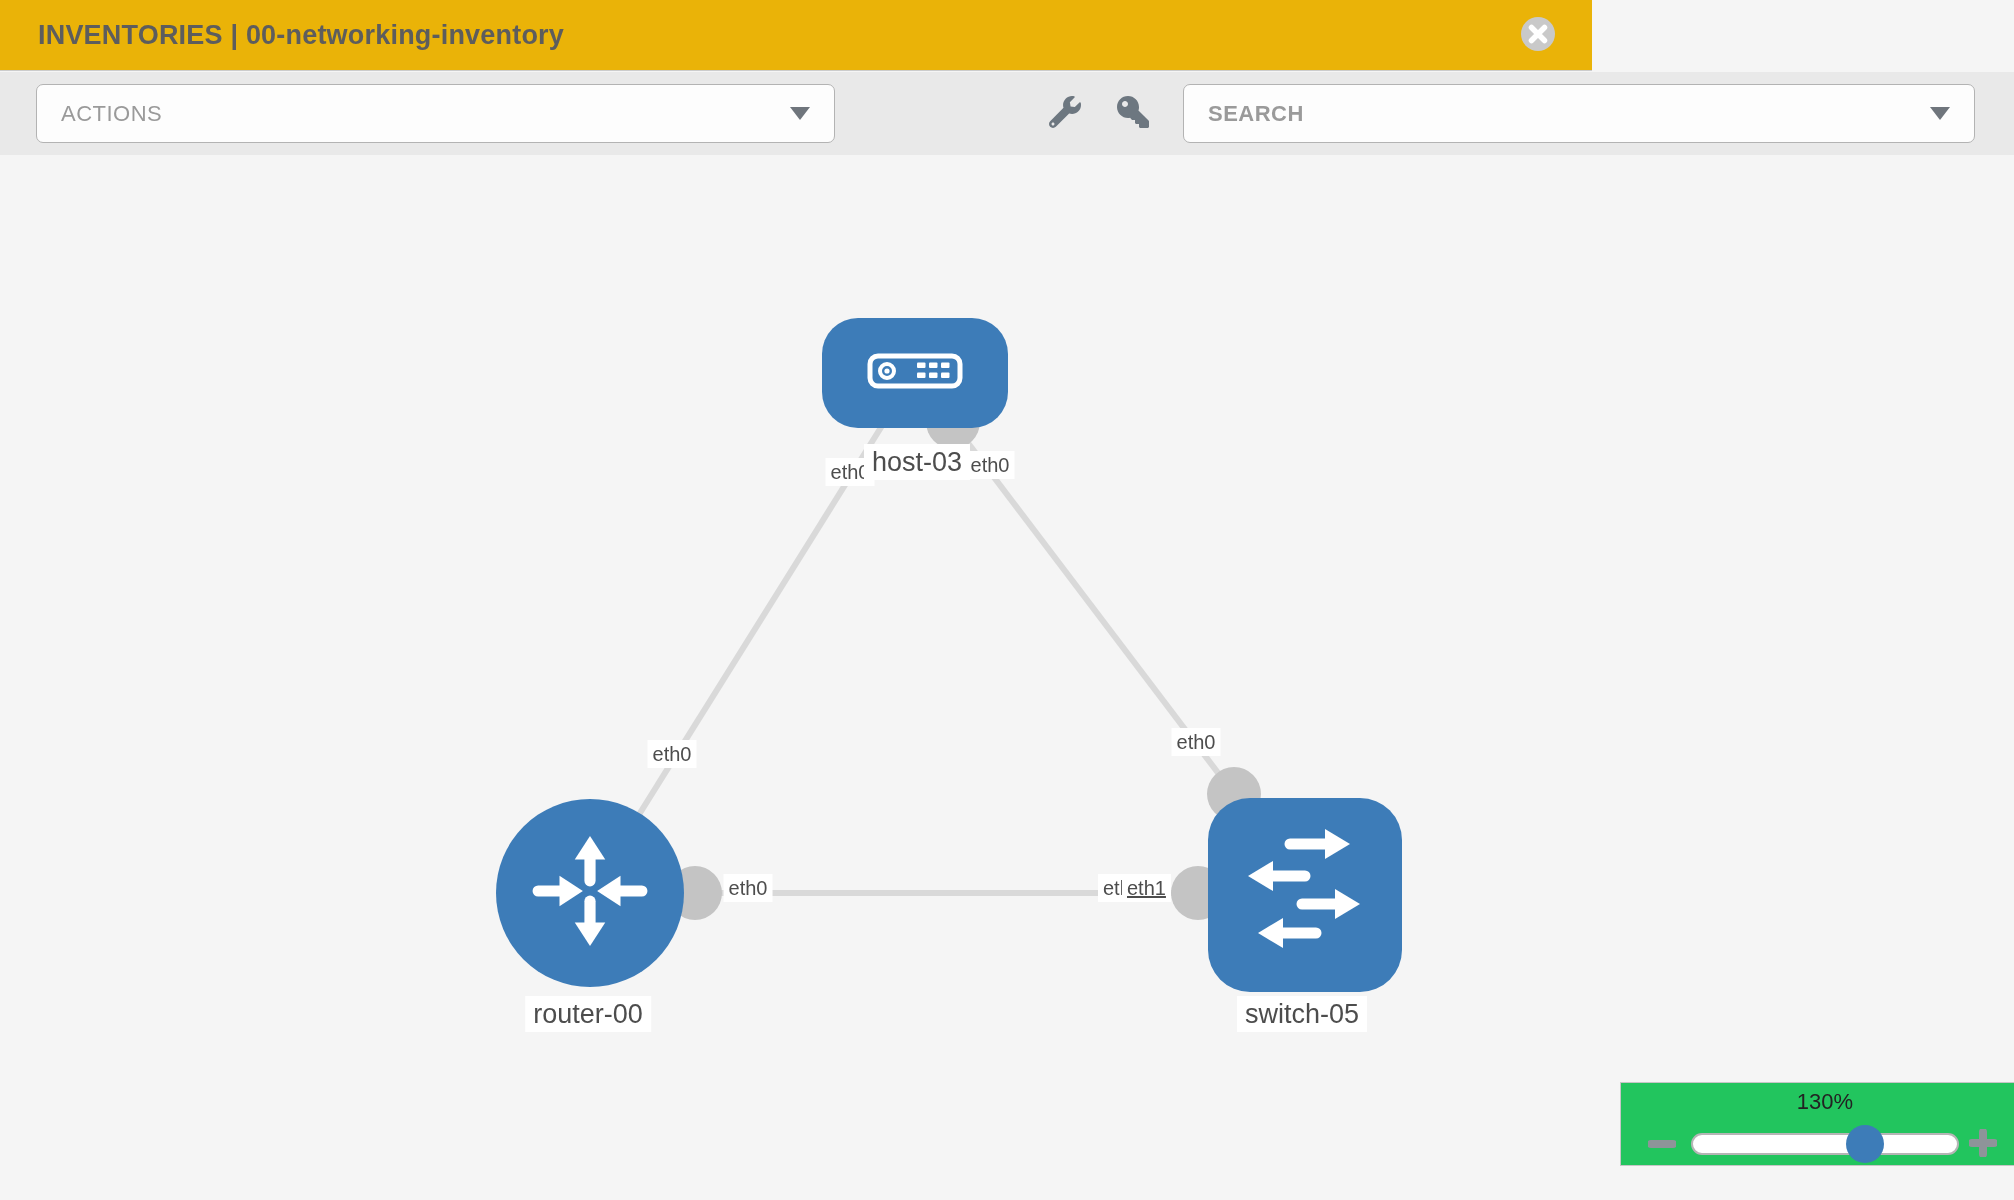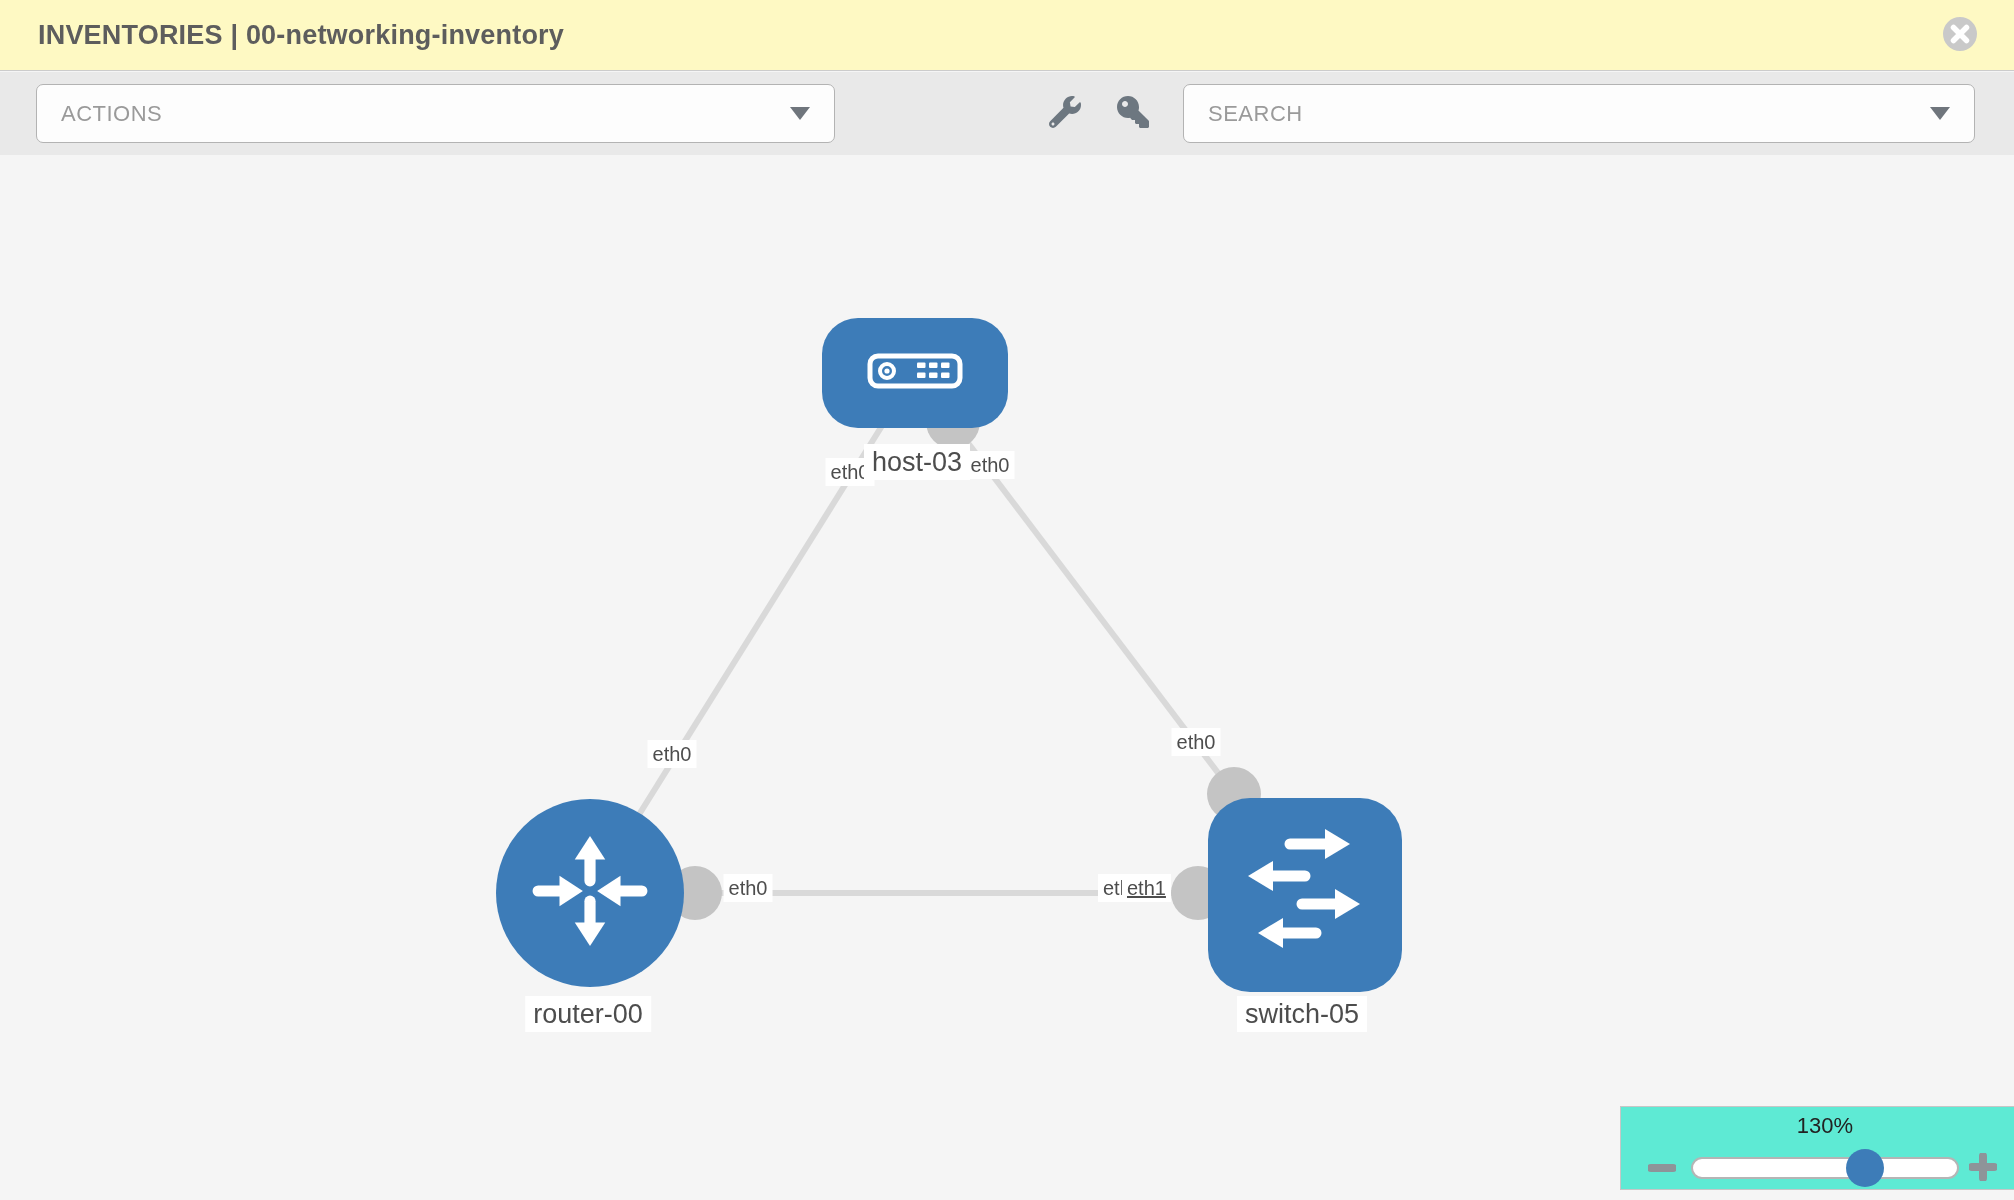--- a/index.html
+++ b/index.html
@@ -1,54 +1,54 @@
 <!DOCTYPE html>
 <html><head>
 <meta charset="utf-8">
 <style>
   html,body{margin:0;padding:0;background:#fff;}
   body{width:2014px;height:1200px;font-family:"Liberation Sans",sans-serif;overflow:hidden;}
   .app{position:relative;width:2014px;height:1200px;background:#f5f5f5;overflow:hidden;}
 
   
-  .hdr{position:absolute;left:0;top:0;width:2014px;height:71px;background:#fef9c3;
+  .hdr{position:absolute;left:0;top:0;width:1592px;height:71px;background:#eab308;
        border-bottom:1px solid #cccccc;display:flex;align-items:center;padding:0;box-sizing:border-box;}
   .hdr-title{margin-left:38px;font-size:27px;font-weight:bold;color:#5d5d5d;letter-spacing:.2px;}
   .close-btn{position:absolute;right:36px;top:16px;width:36px;height:36px;border:none;background:transparent;
        padding:0;cursor:pointer;}
 
   
   .tbar{position:absolute;left:0;top:72px;width:2014px;height:102px;background:#e9e9e9;
         border-bottom:1px solid #c9c9c9;box-sizing:border-box;}
   .combo{position:absolute;top:12px;height:59px;background:#fdfdfd;border:1px solid #b3b3b3;border-radius:7px;
          display:flex;align-items:center;padding:0 24px;box-sizing:border-box;cursor:pointer;}
   .combo .ph{font-size:22px;color:#9a9a9a;letter-spacing:.5px;}
   .caret{width:0;height:0;border-left:10px solid transparent;border-right:10px solid transparent;
          border-top:13px solid #6f757c;margin-left:auto;}
   .combo-actions{left:36px;width:799px;}
-  .combo-search{left:1183px;width:792px;}
+  .combo-search{left:1183px;width:792px;font-weight:bold;}
   .tool-ic{position:absolute;top:24px;width:34px;height:34px;background:transparent;border:none;padding:0;cursor:pointer;}
   .tool-wrench{left:1048px;}
   .tool-key{left:1116px;}
 
   
   .canvas{position:absolute;left:0;top:155px;width:2014px;height:1045px;background:#f5f5f5;}
   .links-svg{position:absolute;left:0;top:0;z-index:1;}
   .node{position:absolute;z-index:2;background:#3d7cb8;display:flex;align-items:center;justify-content:center;}
   .node-host{left:822px;top:163px;width:186px;height:110px;border-radius:36px;}
   .node-router{left:496px;top:644px;width:188px;height:188px;border-radius:50%;}
   .node-switch{left:1208px;top:643px;width:194px;height:194px;border-radius:42px;}
   .chip{position:absolute;z-index:3;background:#ffffff;color:#4d4d4d;white-space:nowrap;}
   .iface{font-size:20px;line-height:24px;padding:2px 5px;}
   .nodename{font-size:27px;line-height:32px;padding:2px 8px;z-index:4;}
   .ctr{transform:translateX(-50%);}
 
   
-  .zoom-panel{position:absolute;left:1620px;top:1082px;width:395px;height:84px;background:#5eead4;
-              border:1px solid #c6c6c6;box-sizing:border-box;z-index:5;margin-top:24px;}
+  .zoom-panel{position:absolute;left:1620px;top:1082px;width:395px;height:84px;background:#22c55e;
+              border:1px solid #c6c6c6;box-sizing:border-box;z-index:5;}
   .zoom-level{position:absolute;left:204px;top:6px;transform:translateX(-50%);font-size:22px;color:#222222;}
   .zoom-btn{position:absolute;background:transparent;border:none;padding:0;cursor:pointer;width:28px;height:28px;}
   .zoom-minus{left:27px;top:47px;}
   .zoom-plus{left:348px;top:46px;}
   .slider-track{position:absolute;left:70px;top:50px;width:268px;height:22px;background:#ffffff;
                 border:2px solid #b5b5b5;border-radius:13px;box-sizing:border-box;cursor:pointer;}
   .slider-thumb{position:absolute;left:225px;top:42px;width:38px;height:38px;border-radius:50%;
                 background:#3d7cb8;cursor:grab;}
 </style>
 </head>

